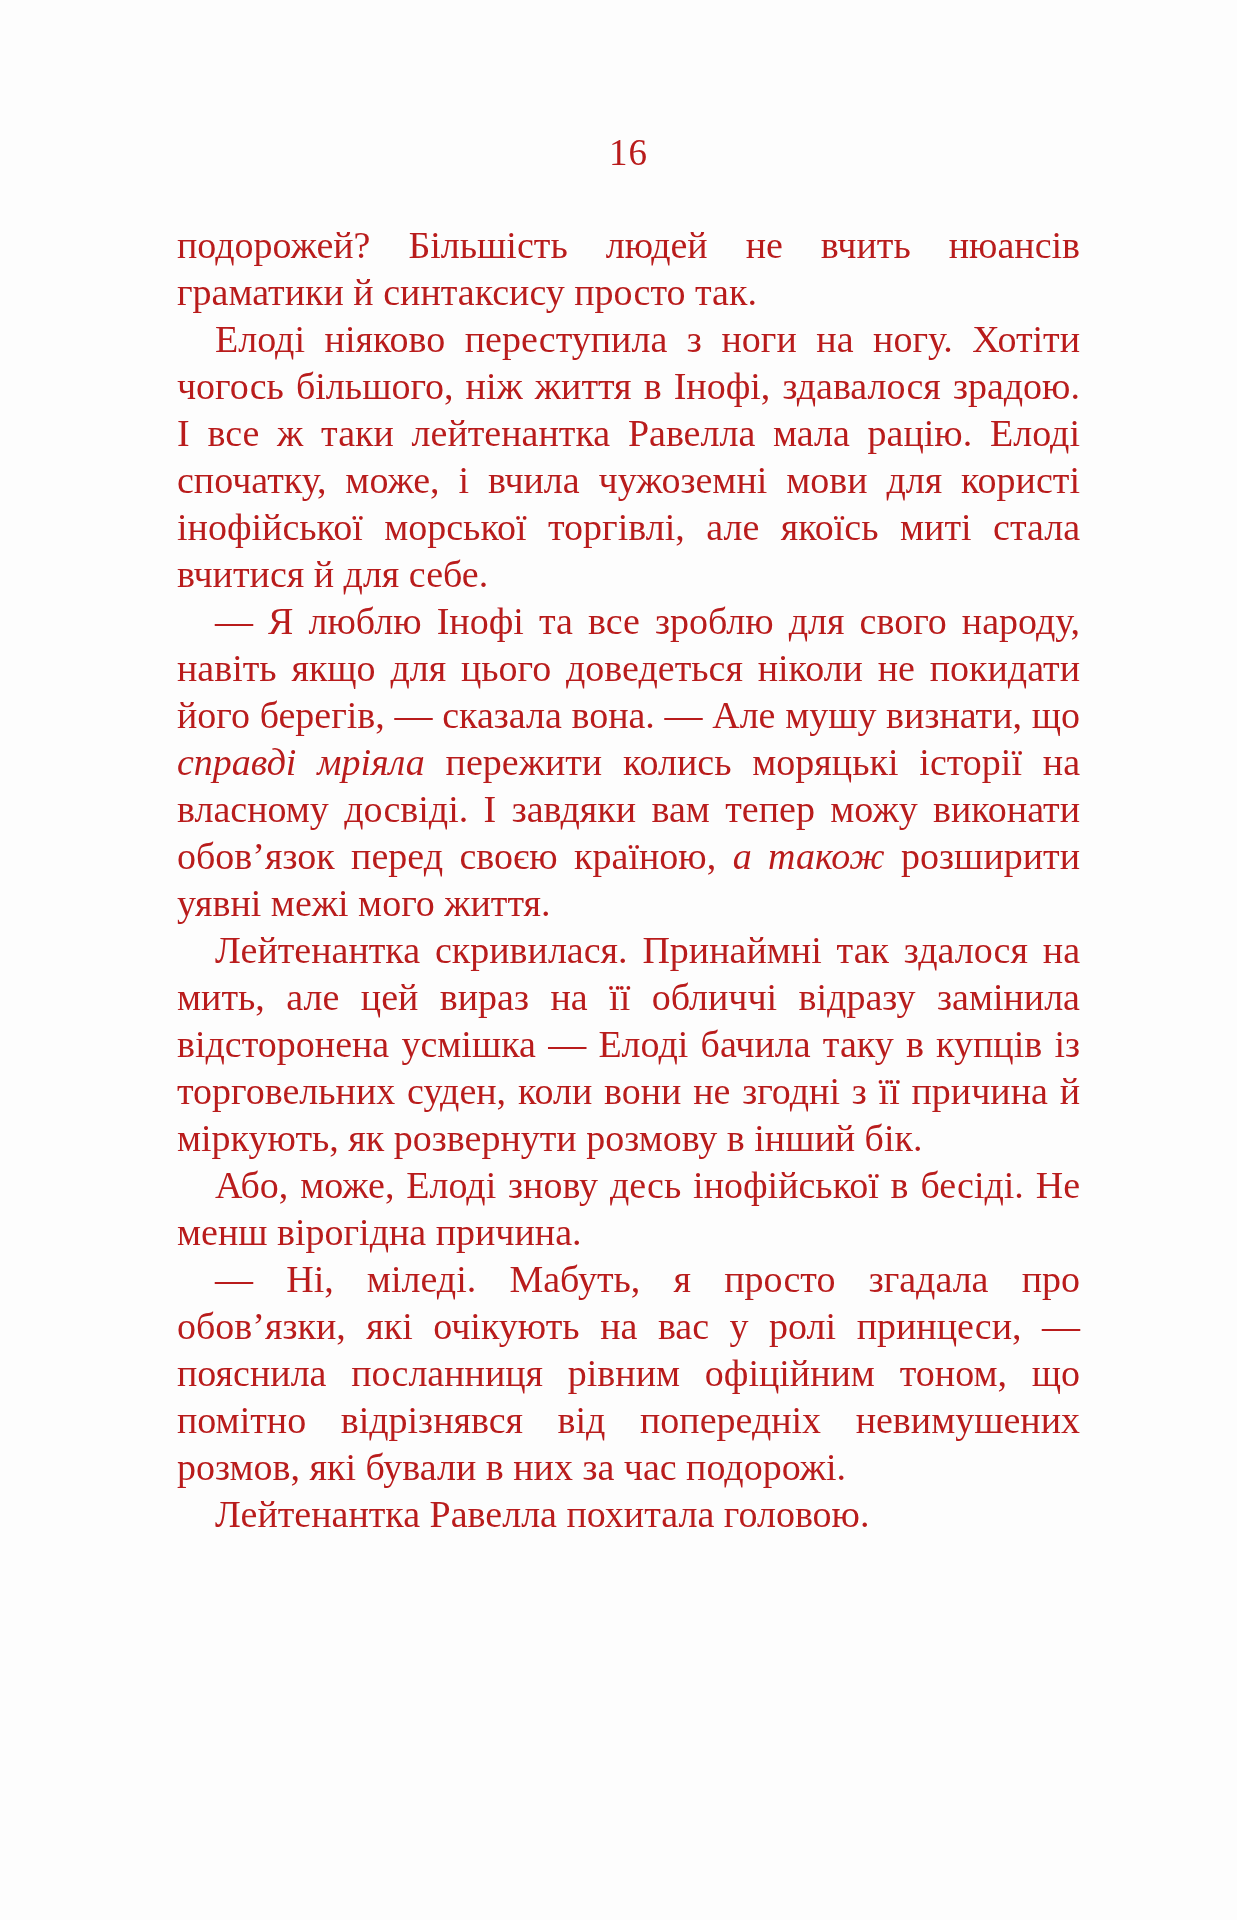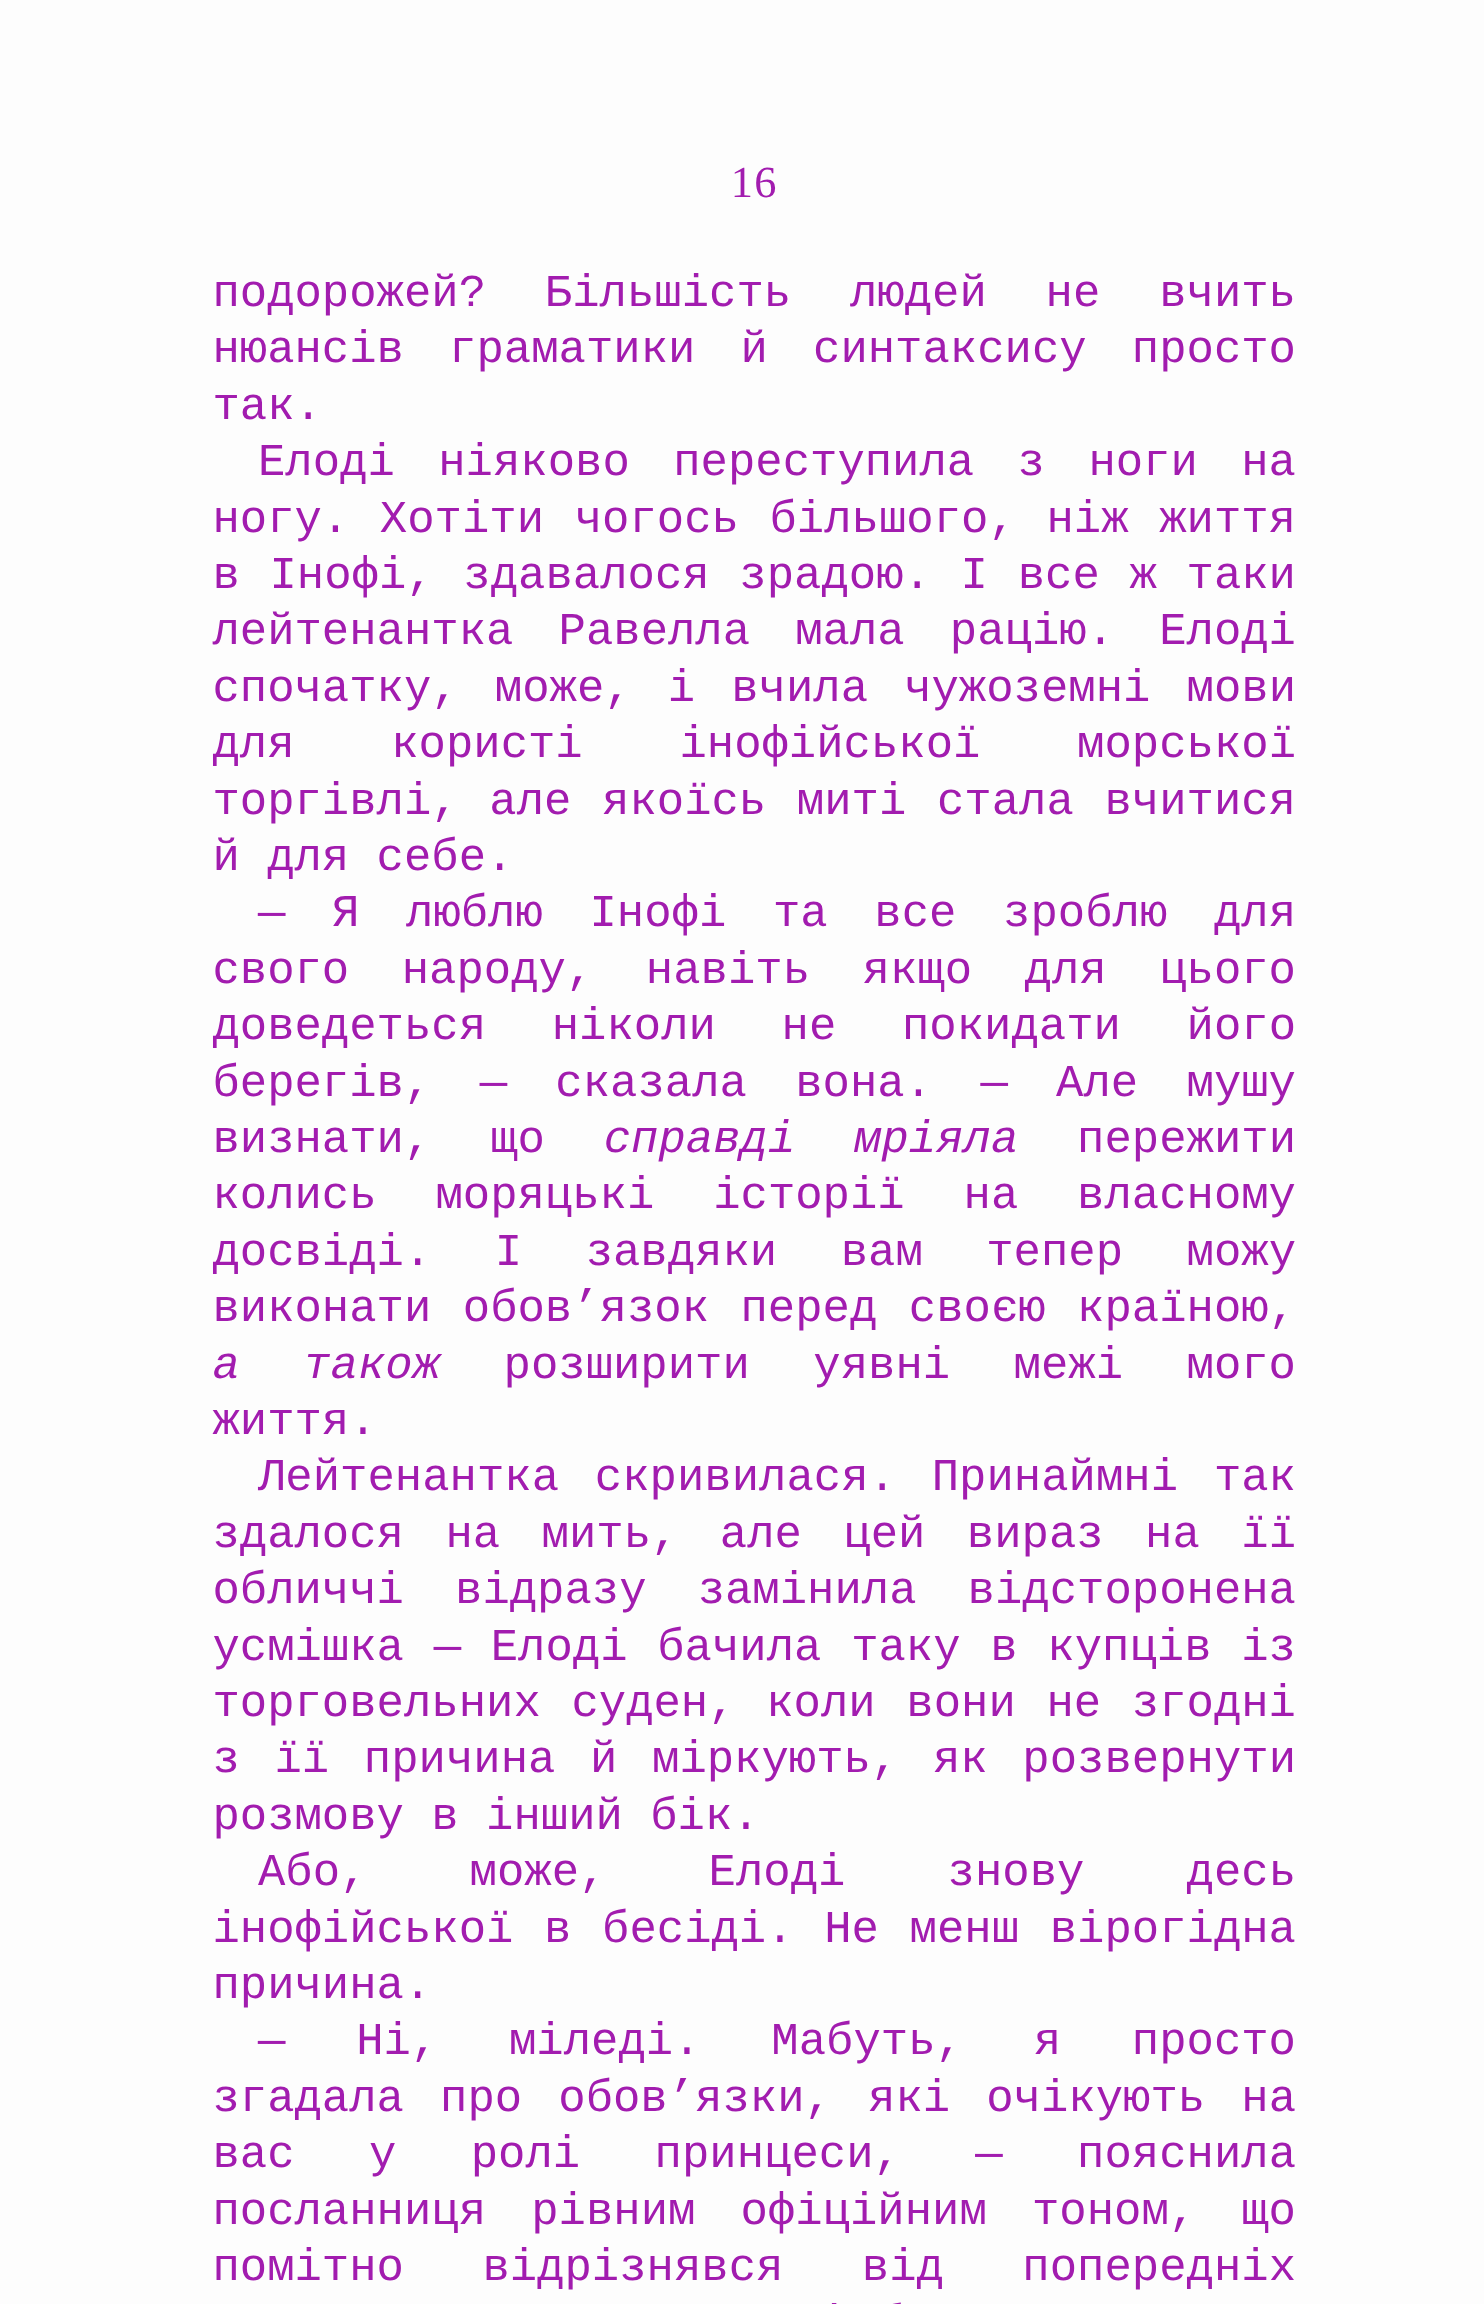--- a/index.html
+++ b/index.html
@@ -5,21 +5,21 @@
   html, body {
     margin: 0;
     padding: 0;
     background: #fdfdfd;
   }
   .book-page {
     position: relative;
     width: 1237px;
     height: 1920px;
     background: #fdfdfd;
-    color: #a21caf;
+    color: #b91c1c;
     font-family: "Liberation Serif", serif;
     overflow: hidden;
   }
   .folio {
     position: absolute;
     top: 134px;
     left: 177px;
     width: 903px;
     text-align: center;
     font-size: 37px;
@@ -32,21 +32,20 @@
     left: 177px;
     width: 903px;
     font-size: 38px;
     line-height: 47px;
     text-align: justify;
   }
   .paragraph {
     margin: 0;
     padding: 0;
     text-indent: 0;
-    font-family: Liberation Mono, monospace;
   }
   .paragraph.indent {
     text-indent: 38px;
   }
   .seg-italic {
     font-style: italic;
   }
 </style>
 </head>
 <body>

